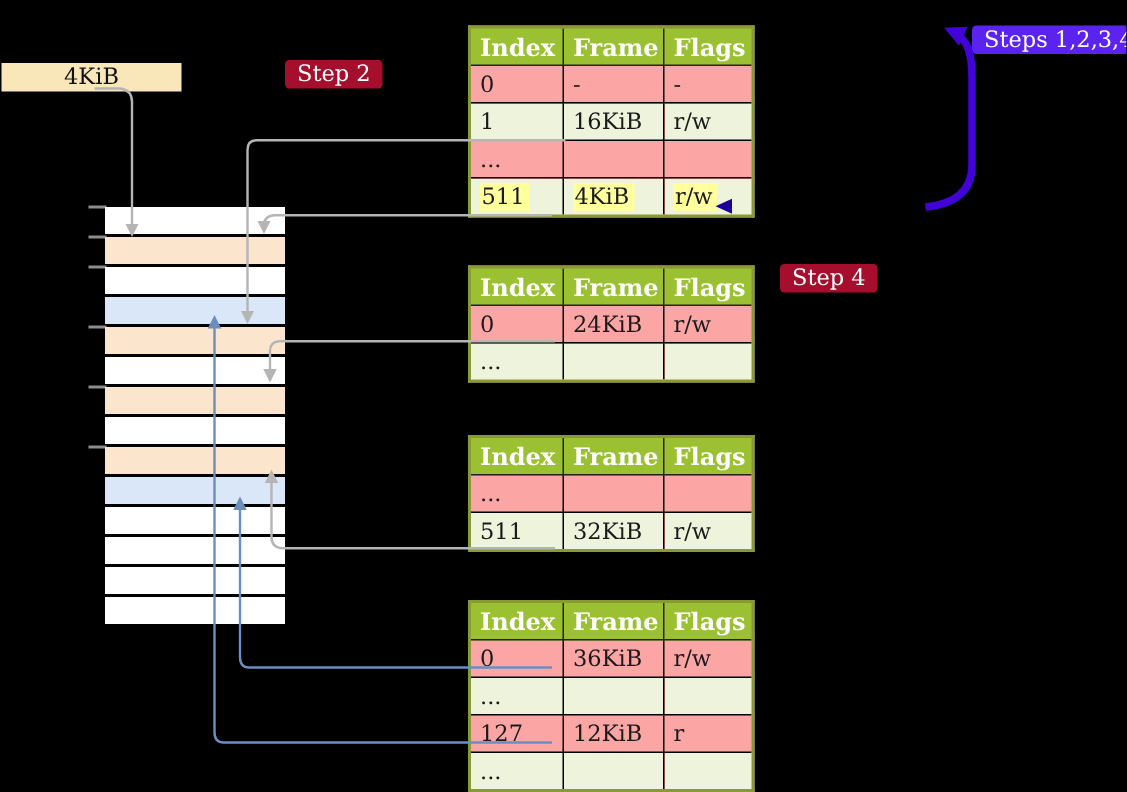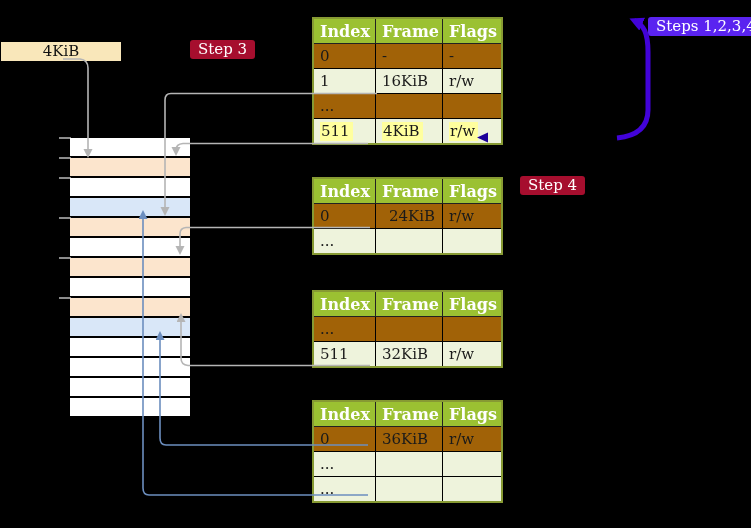--- a/index.html
+++ b/index.html
@@ -44,21 +44,21 @@
   .stack-row{width:120px;height:18px;margin-bottom:2px;}
   .row-white{background:#fff;}
   .row-wheat{background:var(--stack-wheat);}
   .row-blue{background:var(--stack-blue);}
   .tick{position:absolute;left:59px;width:12px;height:2px;background:#8c8c8c;z-index:1;}
   
   table.ptable{
     position:absolute;left:312px;z-index:2;
     border-collapse:collapse;table-layout:fixed;width:170px;
     border:2px solid var(--table-border);
-    background:#a16207;
+    background:#fca5a5;
   }
   table.ptable th{
     background:var(--table-header-bg);color:var(--table-header-text);
     font-weight:bold;font-size:16px;text-align:left;
     height:24px;padding:0 0 0 6px;border:1px solid #222;
   }
   table.ptable td{
     font-size:15px;color:var(--cell-text);
     height:24px;padding:0 0 0 6px;border:1px solid #000;
     overflow:hidden;white-space:nowrap;
@@ -75,21 +75,21 @@
   .mk-blue{fill:var(--connector-blue);}
   .mk-big{fill:var(--recursive-arrow);}
   .mk-navy{fill:#1c0099;}
 </style>
 </head>
 <body>
 
 <div id="canvas">
 
   <div class="frame-pointer">4KiB</div>
-  <div class="steplabel" style="left:190px;top:40px;">Step 3</div>
+  <div class="steplabel" style="left:190px;top:40px;">Step 2</div>
   <div class="steplabel purple" style="left:648px;top:17px;">Steps 1,2,3,4</div>
   <div class="steplabel" style="left:520px;top:156px;margin-top:20px;">Step 4</div>
 
   <div class="tick" style="top:137px;"></div>
   <div class="tick" style="top:157px;"></div>
   <div class="tick" style="top:177px;"></div>
   <div class="tick" style="top:217px;"></div>
   <div class="tick" style="top:257px;"></div>
   <div class="tick" style="top:297px;"></div>
 
@@ -145,21 +145,21 @@
       <thead>
         <tr>
           <th style="width: 55px;">Index</th>
           <th style="width: 60px;">Frame</th>
           <th style="width: 52px;">Flags</th>
         </tr>
       </thead>
       <tbody>
         <tr>
           <td style="width: 55px;">0</td>
-          <td style="width: 60px; text-align: center;">24KiB</td>
+          <td style="width: 60px;">24KiB</td>
           <td style="width: 52px;">r/w</td>
         </tr>
         <tr class="shade">
           <td style="width: 55px;">...</td>
           <td style="width: 60px;"></td>
           <td style="width: 52px;"></td>
         </tr>
       </tbody>
     </table>
   <table class="ptable" id="t3">
@@ -194,20 +194,25 @@
       <tbody>
         <tr>
           <td style="width: 55px;">0</td>
           <td style="width: 60px; margin-top: 44px;">36KiB</td>
           <td style="width: 52px;">r/w</td>
         </tr>
         <tr class="shade">
           <td style="width: 55px;">...</td>
           <td style="width: 60px;"></td>
           <td style="width: 52px;"></td>
+        </tr>
+        <tr>
+          <td style="width: 55px;">127</td>
+          <td style="width: 60px;">12KiB</td>
+          <td style="width: 52px;">r</td>
         </tr>
         <tr class="shade">
           <td style="width: 55px;">...</td>
           <td style="width: 60px;"></td>
           <td style="width: 52px;"></td>
         </tr>
       </tbody>
     </table>
 
   <svg id="overlay" width="751" height="528">

